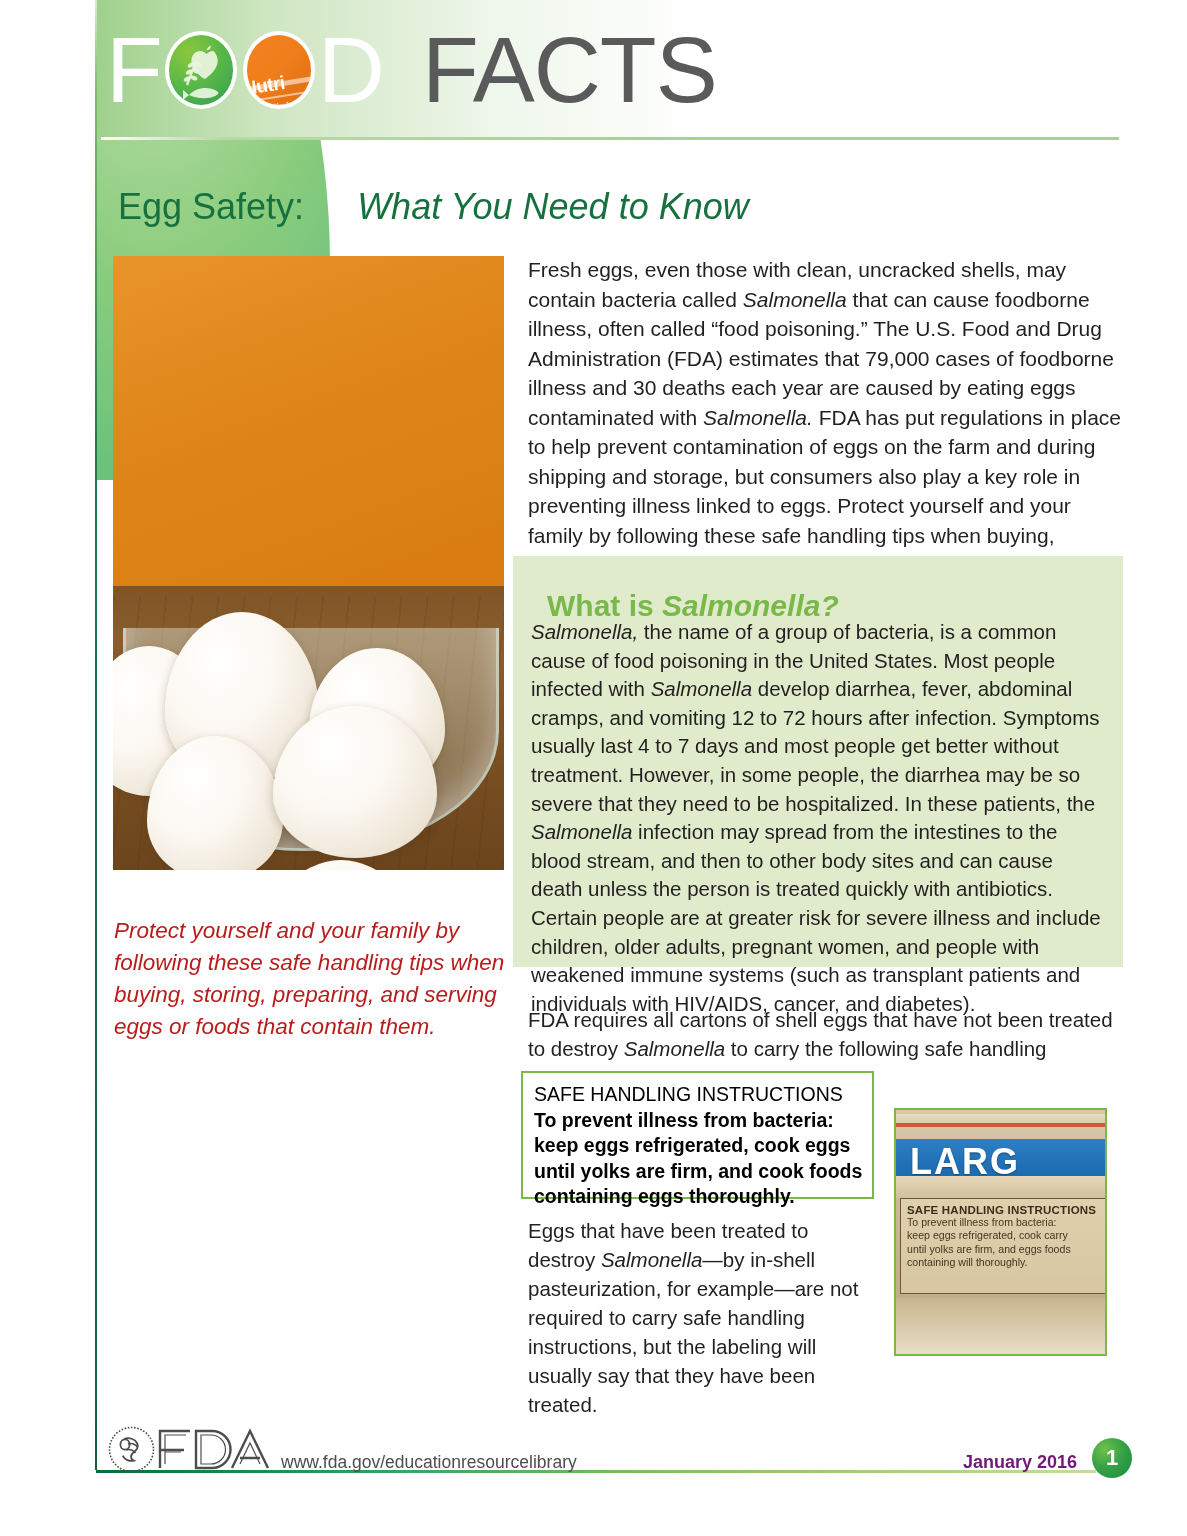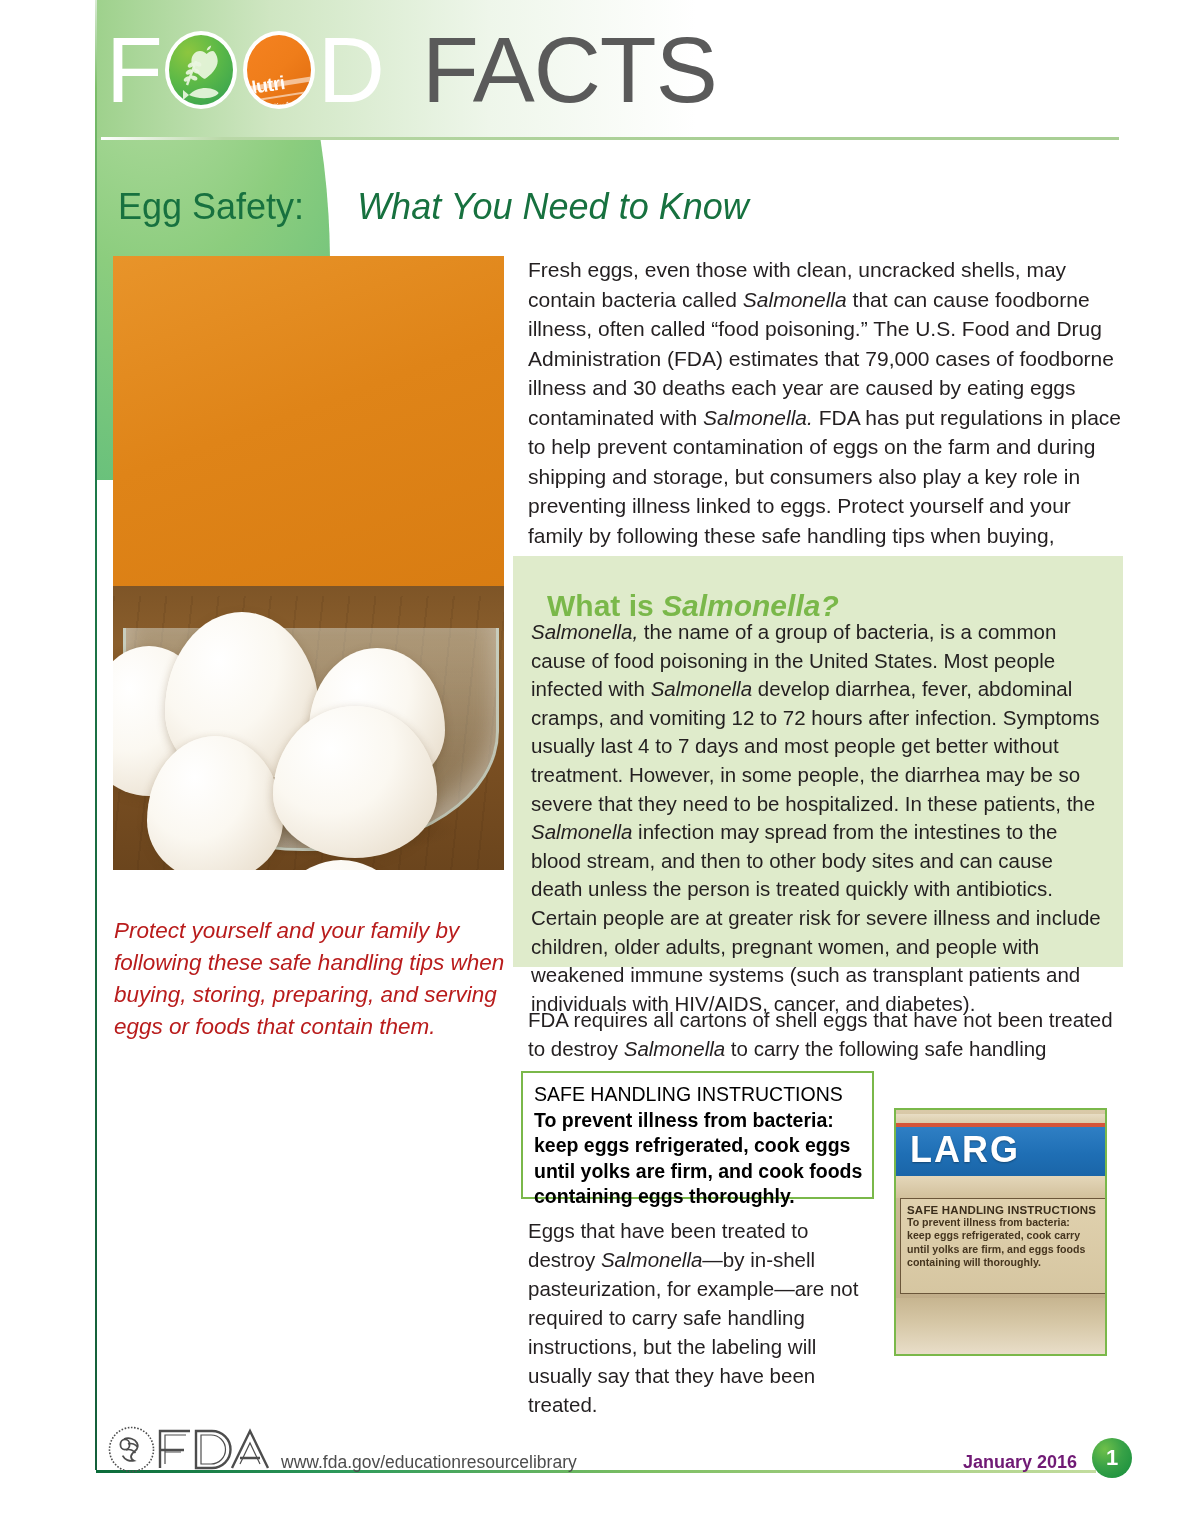--- a/index.html
+++ b/index.html
@@ -267,21 +267,21 @@
   }
   .pc-topstrip{
     position:absolute; left:-6px; top:4px; right:-6px; height:11px;
     background:linear-gradient(180deg,#e8ddc4,#d8c9a6);
   }
   .pc-redline{
     position:absolute; left:-6px; top:13px; right:-6px; height:4px;
     background:#d4553a;
   }
   .pc-blue{
-    position:absolute; left:-6px; top:17px; right:-6px; height:49px;
+    position:absolute; left:-6px; top:29px; right:-6px; height:49px;
     background:linear-gradient(180deg,#2f7fc4 0%,#1f6fb5 55%,#1a65a8 100%);
     overflow:hidden;
     text-align:center;
   }
   .pc-blue .large-word{
     position:absolute; left:20px; top:2px;
     color:#ffffff; font-weight:bold; font-size:36px;
     letter-spacing:2px;
     text-shadow:0 1px 2px rgba(0,0,0,.35);
   }
@@ -295,21 +295,21 @@
     background:linear-gradient(180deg,#e0d1ae 0%,#d6c6a1 100%);
     box-sizing:border-box;
     padding:5px 6px;
     overflow:hidden;
   }
   .pc-label .h{
     font-size:11.5px; font-weight:bold; color:#3a2d1b; letter-spacing:.2px;
     white-space:nowrap;
   }
   .pc-label .t{
-    font-size:10.6px; color:#45351f; line-height:13.4px; font-weight:bold;
+    font-size:10.6px; color:#45351f; line-height:13.4px; font-weight:normal;
   }
   .pc-bottom{
     position:absolute; left:-6px; bottom:-6px; right:-6px; height:62px;
     background:linear-gradient(180deg,#c7b590 0%,#d6c7a6 40%,#ece2cf 100%);
   }
 
   
   .footer-rule{
     position:absolute;
     left:96px; top:1470px; width:1000px; height:3px;

